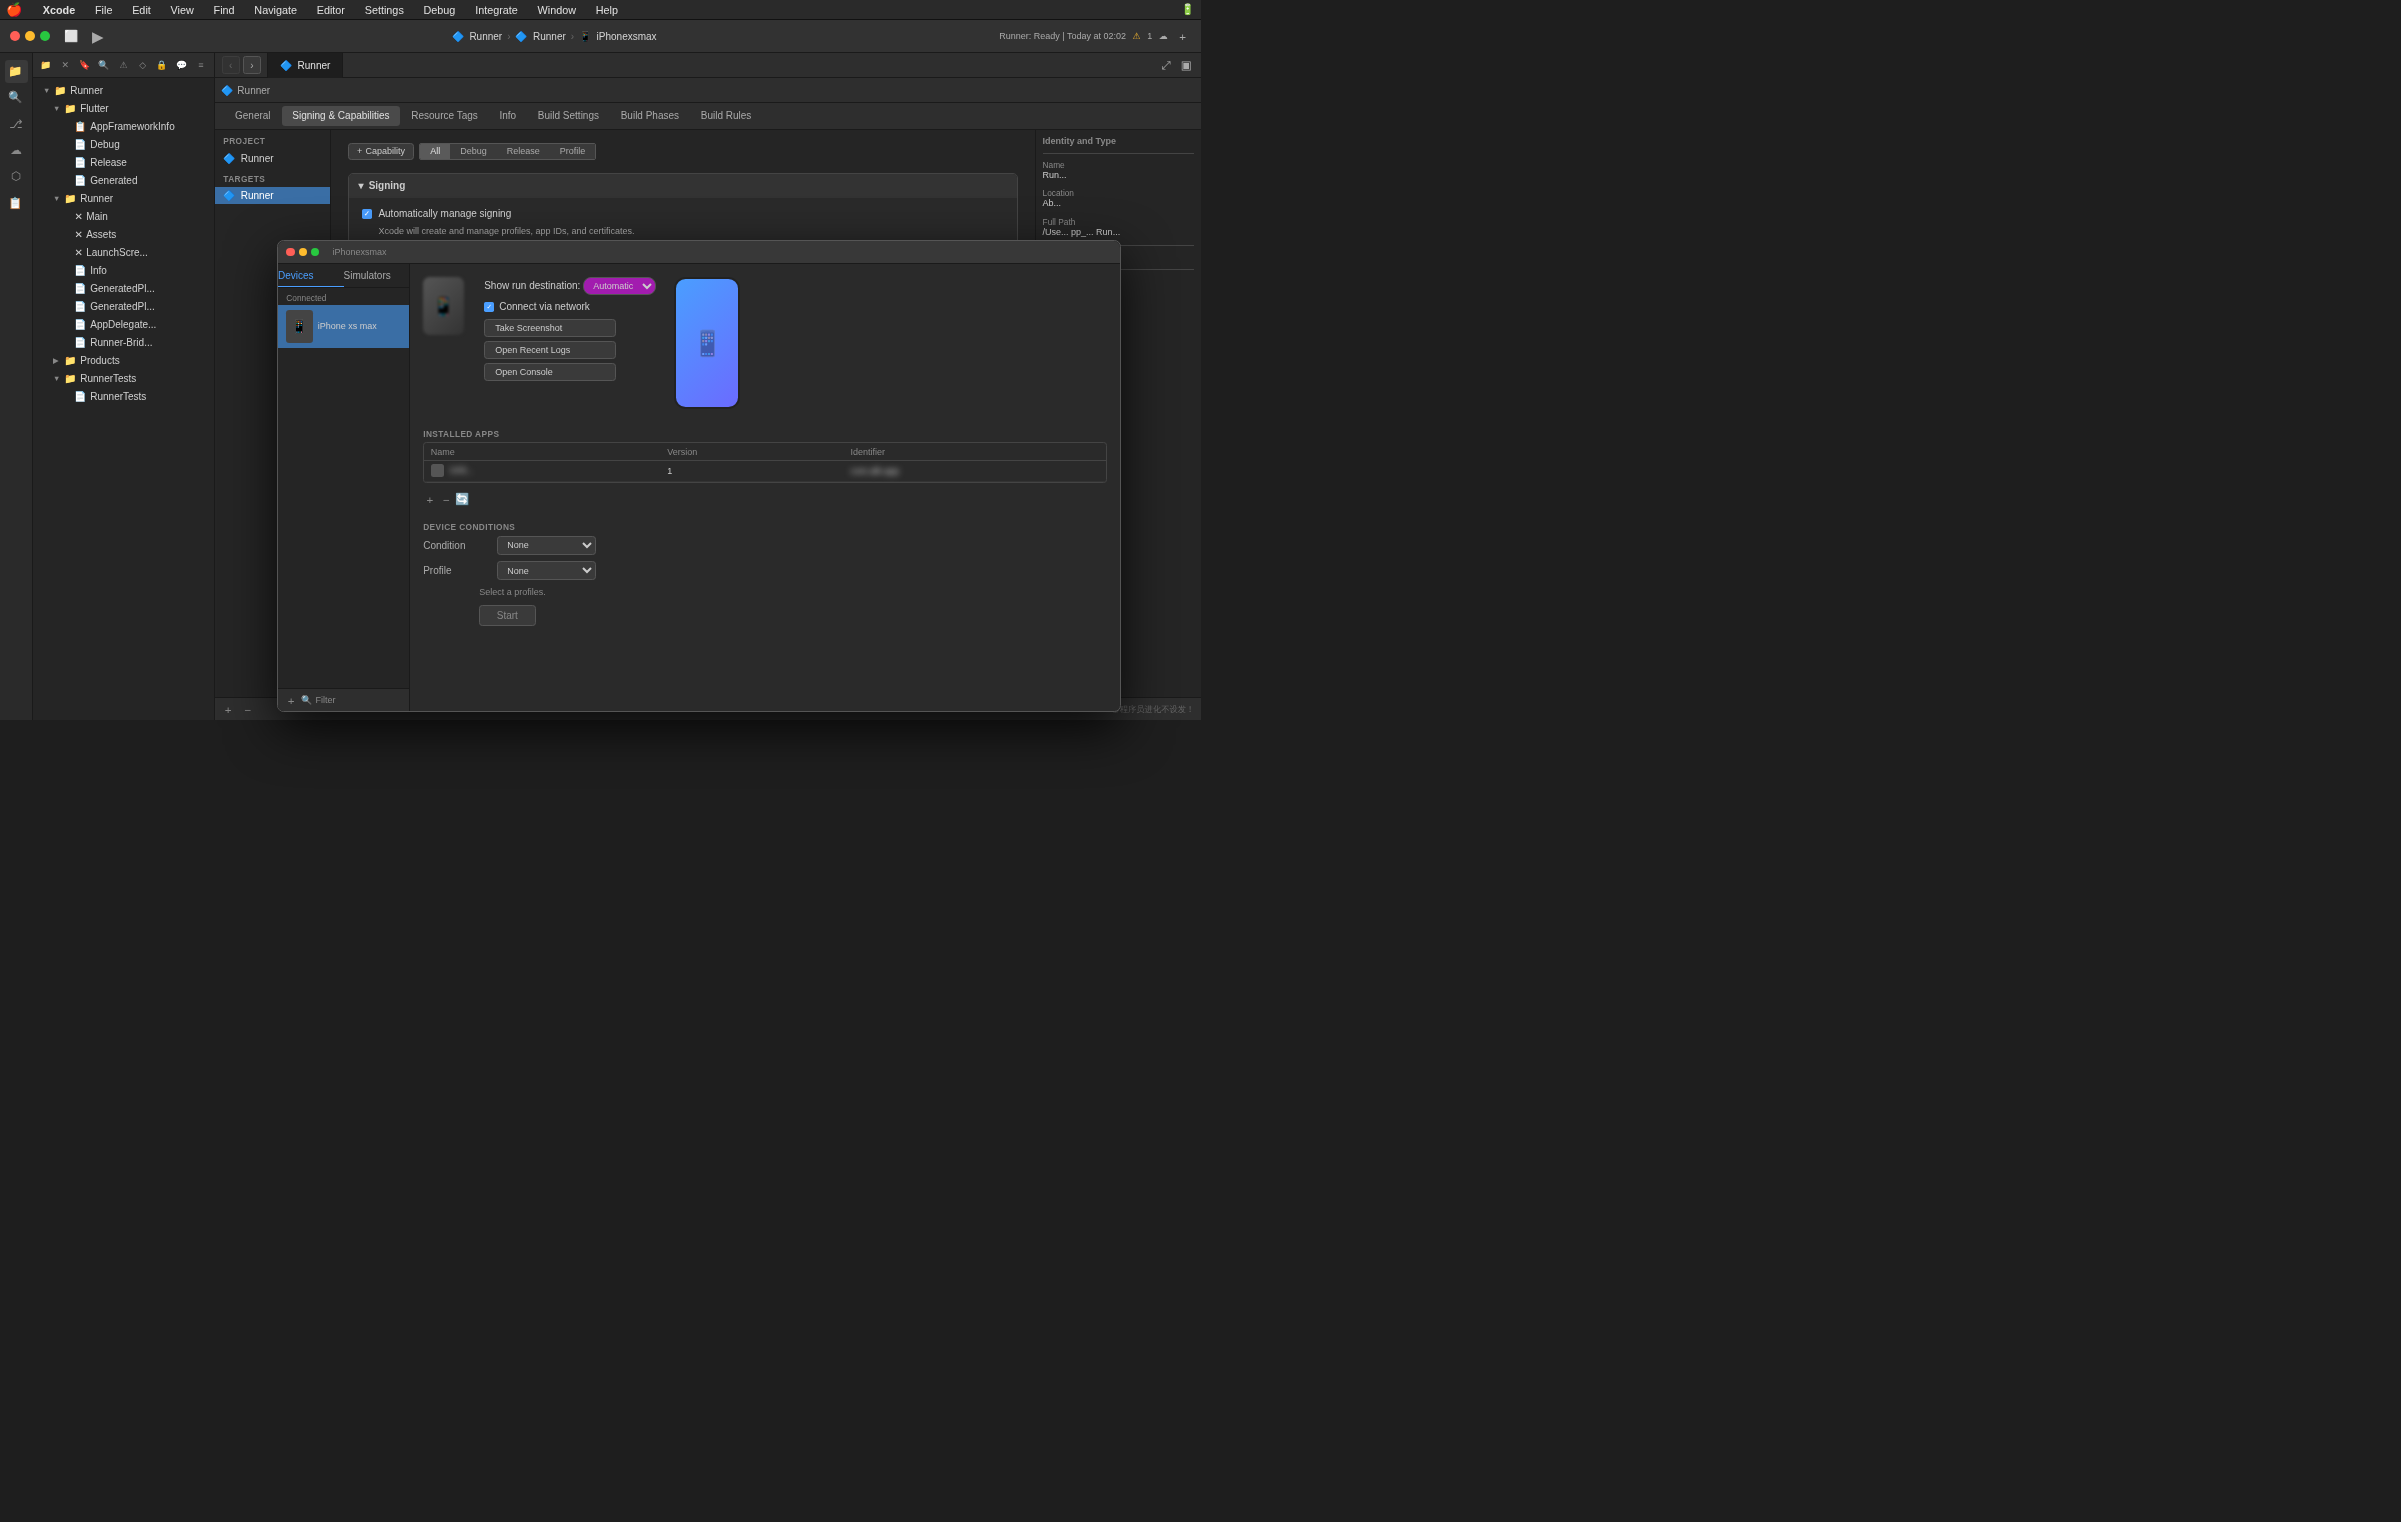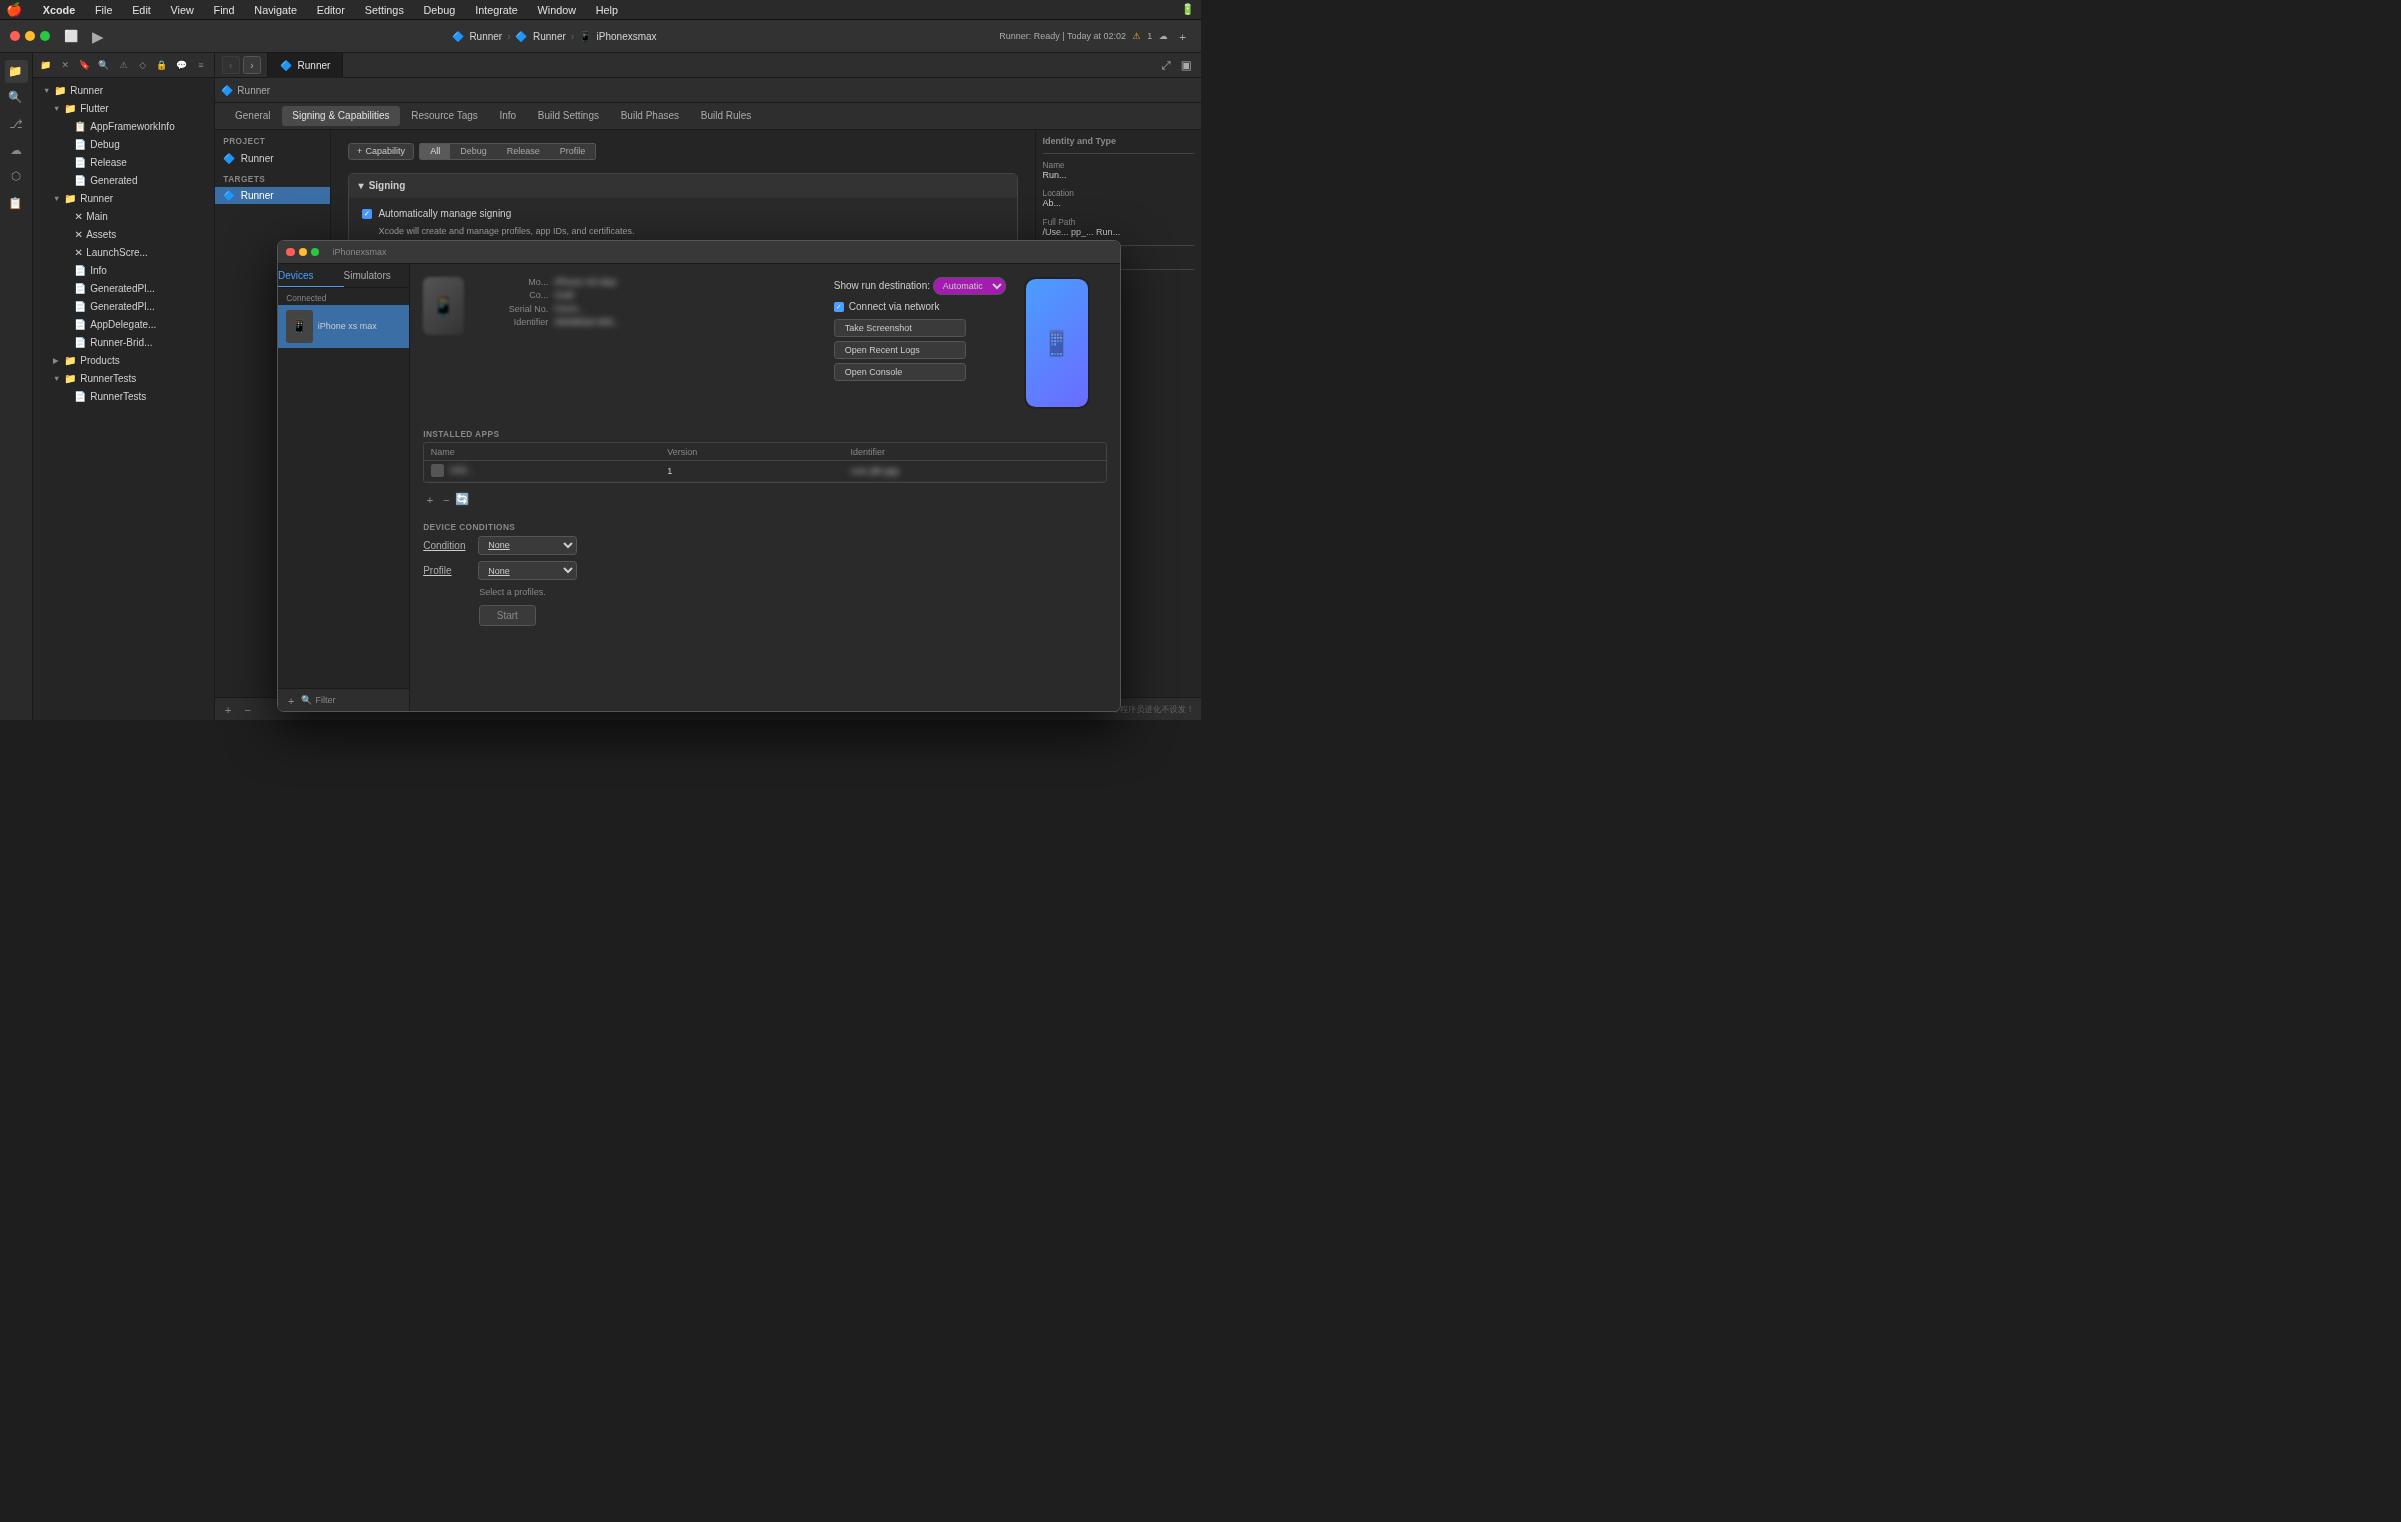--- a/index.html
+++ b/index.html
@@ -640,25 +640,24 @@
       border-radius: 2.5px;
       display: inline-block;
       vertical-align: middle;
       margin-right: 3.3px;
     }
 
     
     .condition-row {
       display: flex;
       align-items: center;
-      gap: 5px;
+      gap: 24px;
       margin-bottom: 6.6px;
       font-size: 10px;
       color: #ccc;
-      text-decoration: underline;
     }
     .condition-label {
       width: 50px;
       color: #aaa;
     }
     .condition-select {
       background: #3a3a3a;
       border: 0.8px solid #555;
       border-radius: 3.3px;
       color: #ccc;
@@ -1074,38 +1073,20 @@
           <button class="row-btn">+</button>
           <span class="filter-icon">🔍</span>
           <span class="filter-text">Filter</span>
         </div>
       </div>
 
       <div class="device-detail">
 
         <div class="device-header">
           <div class="device-image partial-blur">📱</div>
-          <div class="device-info-grid">
-            <div class="device-info-row">
-              <span class="device-info-label">Mo...</span>
-              <span class="device-info-value blur-overlay">iPhone XS Max</span>
-            </div>
-            <div class="device-info-row">
-              <span class="device-info-label">Co...</span>
-              <span class="device-info-value blur-overlay">Gold</span>
-            </div>
-            <div class="device-info-row">
-              <span class="device-info-label">Serial No.</span>
-              <span class="device-info-value blur-overlay">F2VX...</span>
-            </div>
-            <div class="device-info-row">
-              <span class="device-info-label">Identifier</span>
-              <span class="device-info-value blur-overlay">00008020-000...</span>
-            </div>
-          </div>
 
           <div class="device-right-controls">
             <div class="control-row">
               <span>Show run destination:</span>
               <select class="run-dest-select">
                 <option>Automatic</option>
               </select>
             </div>
             <div class="connect-checkbox">
               <div class="check-box">✓</div>

